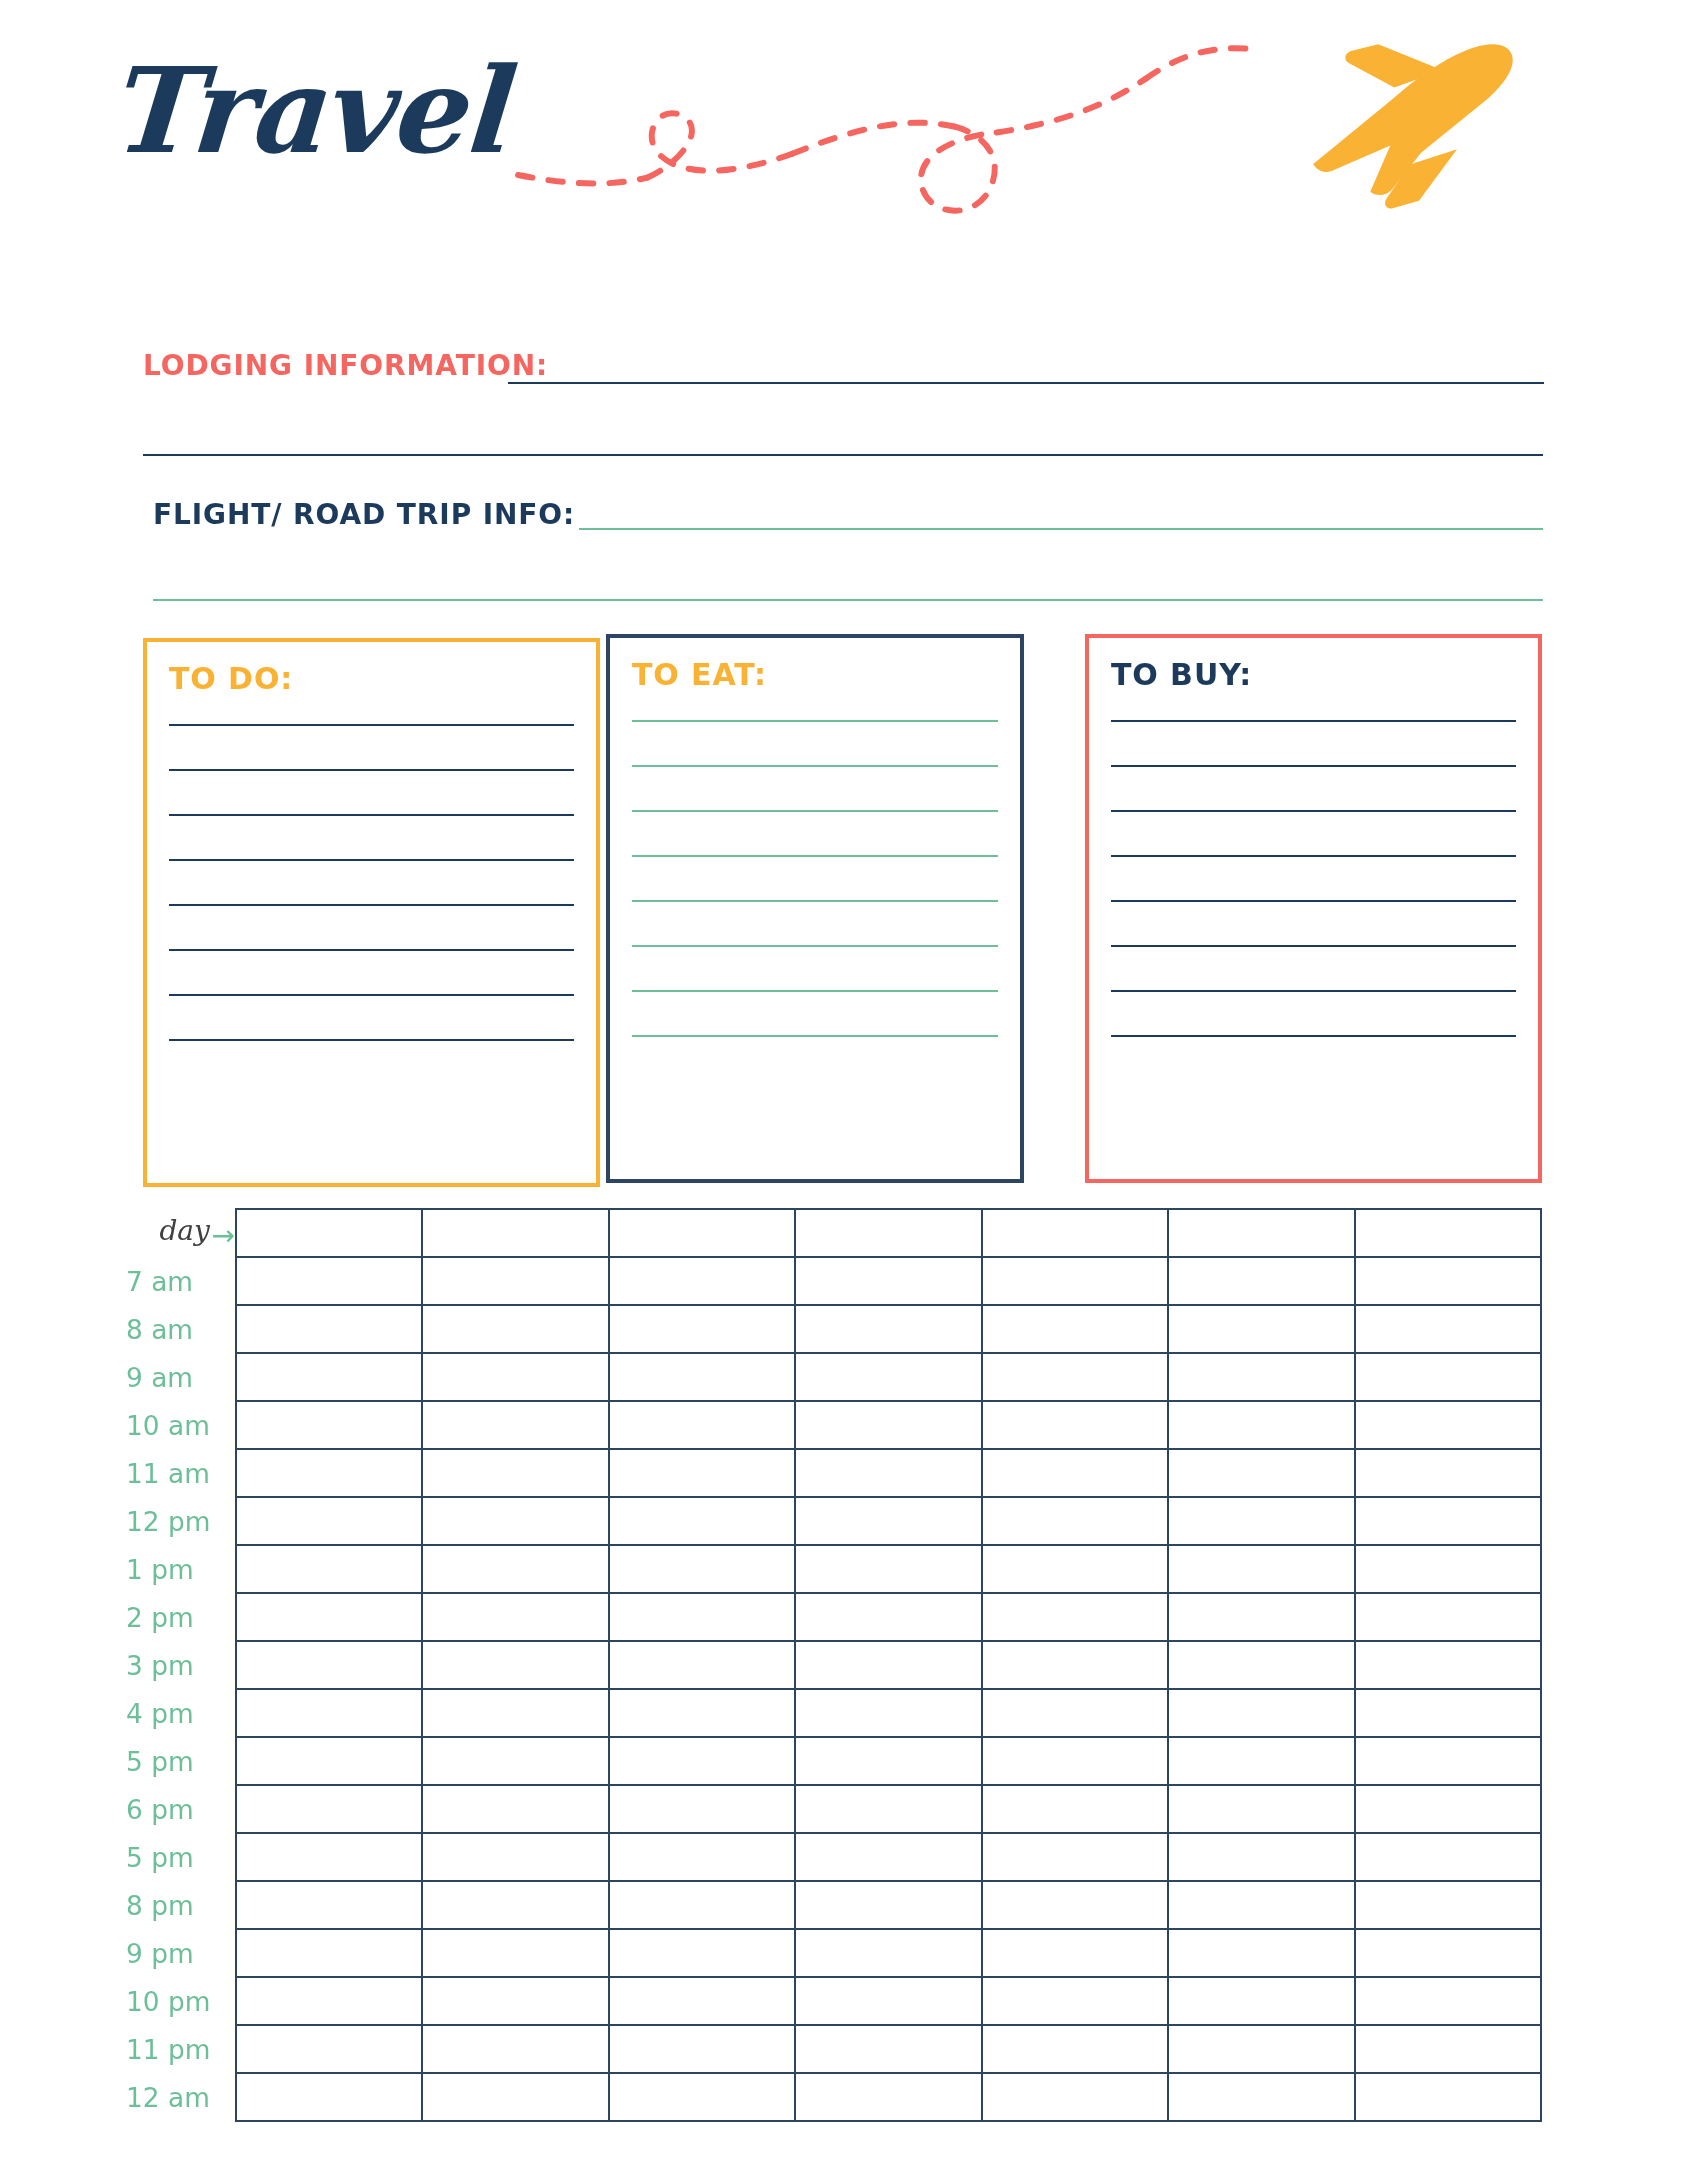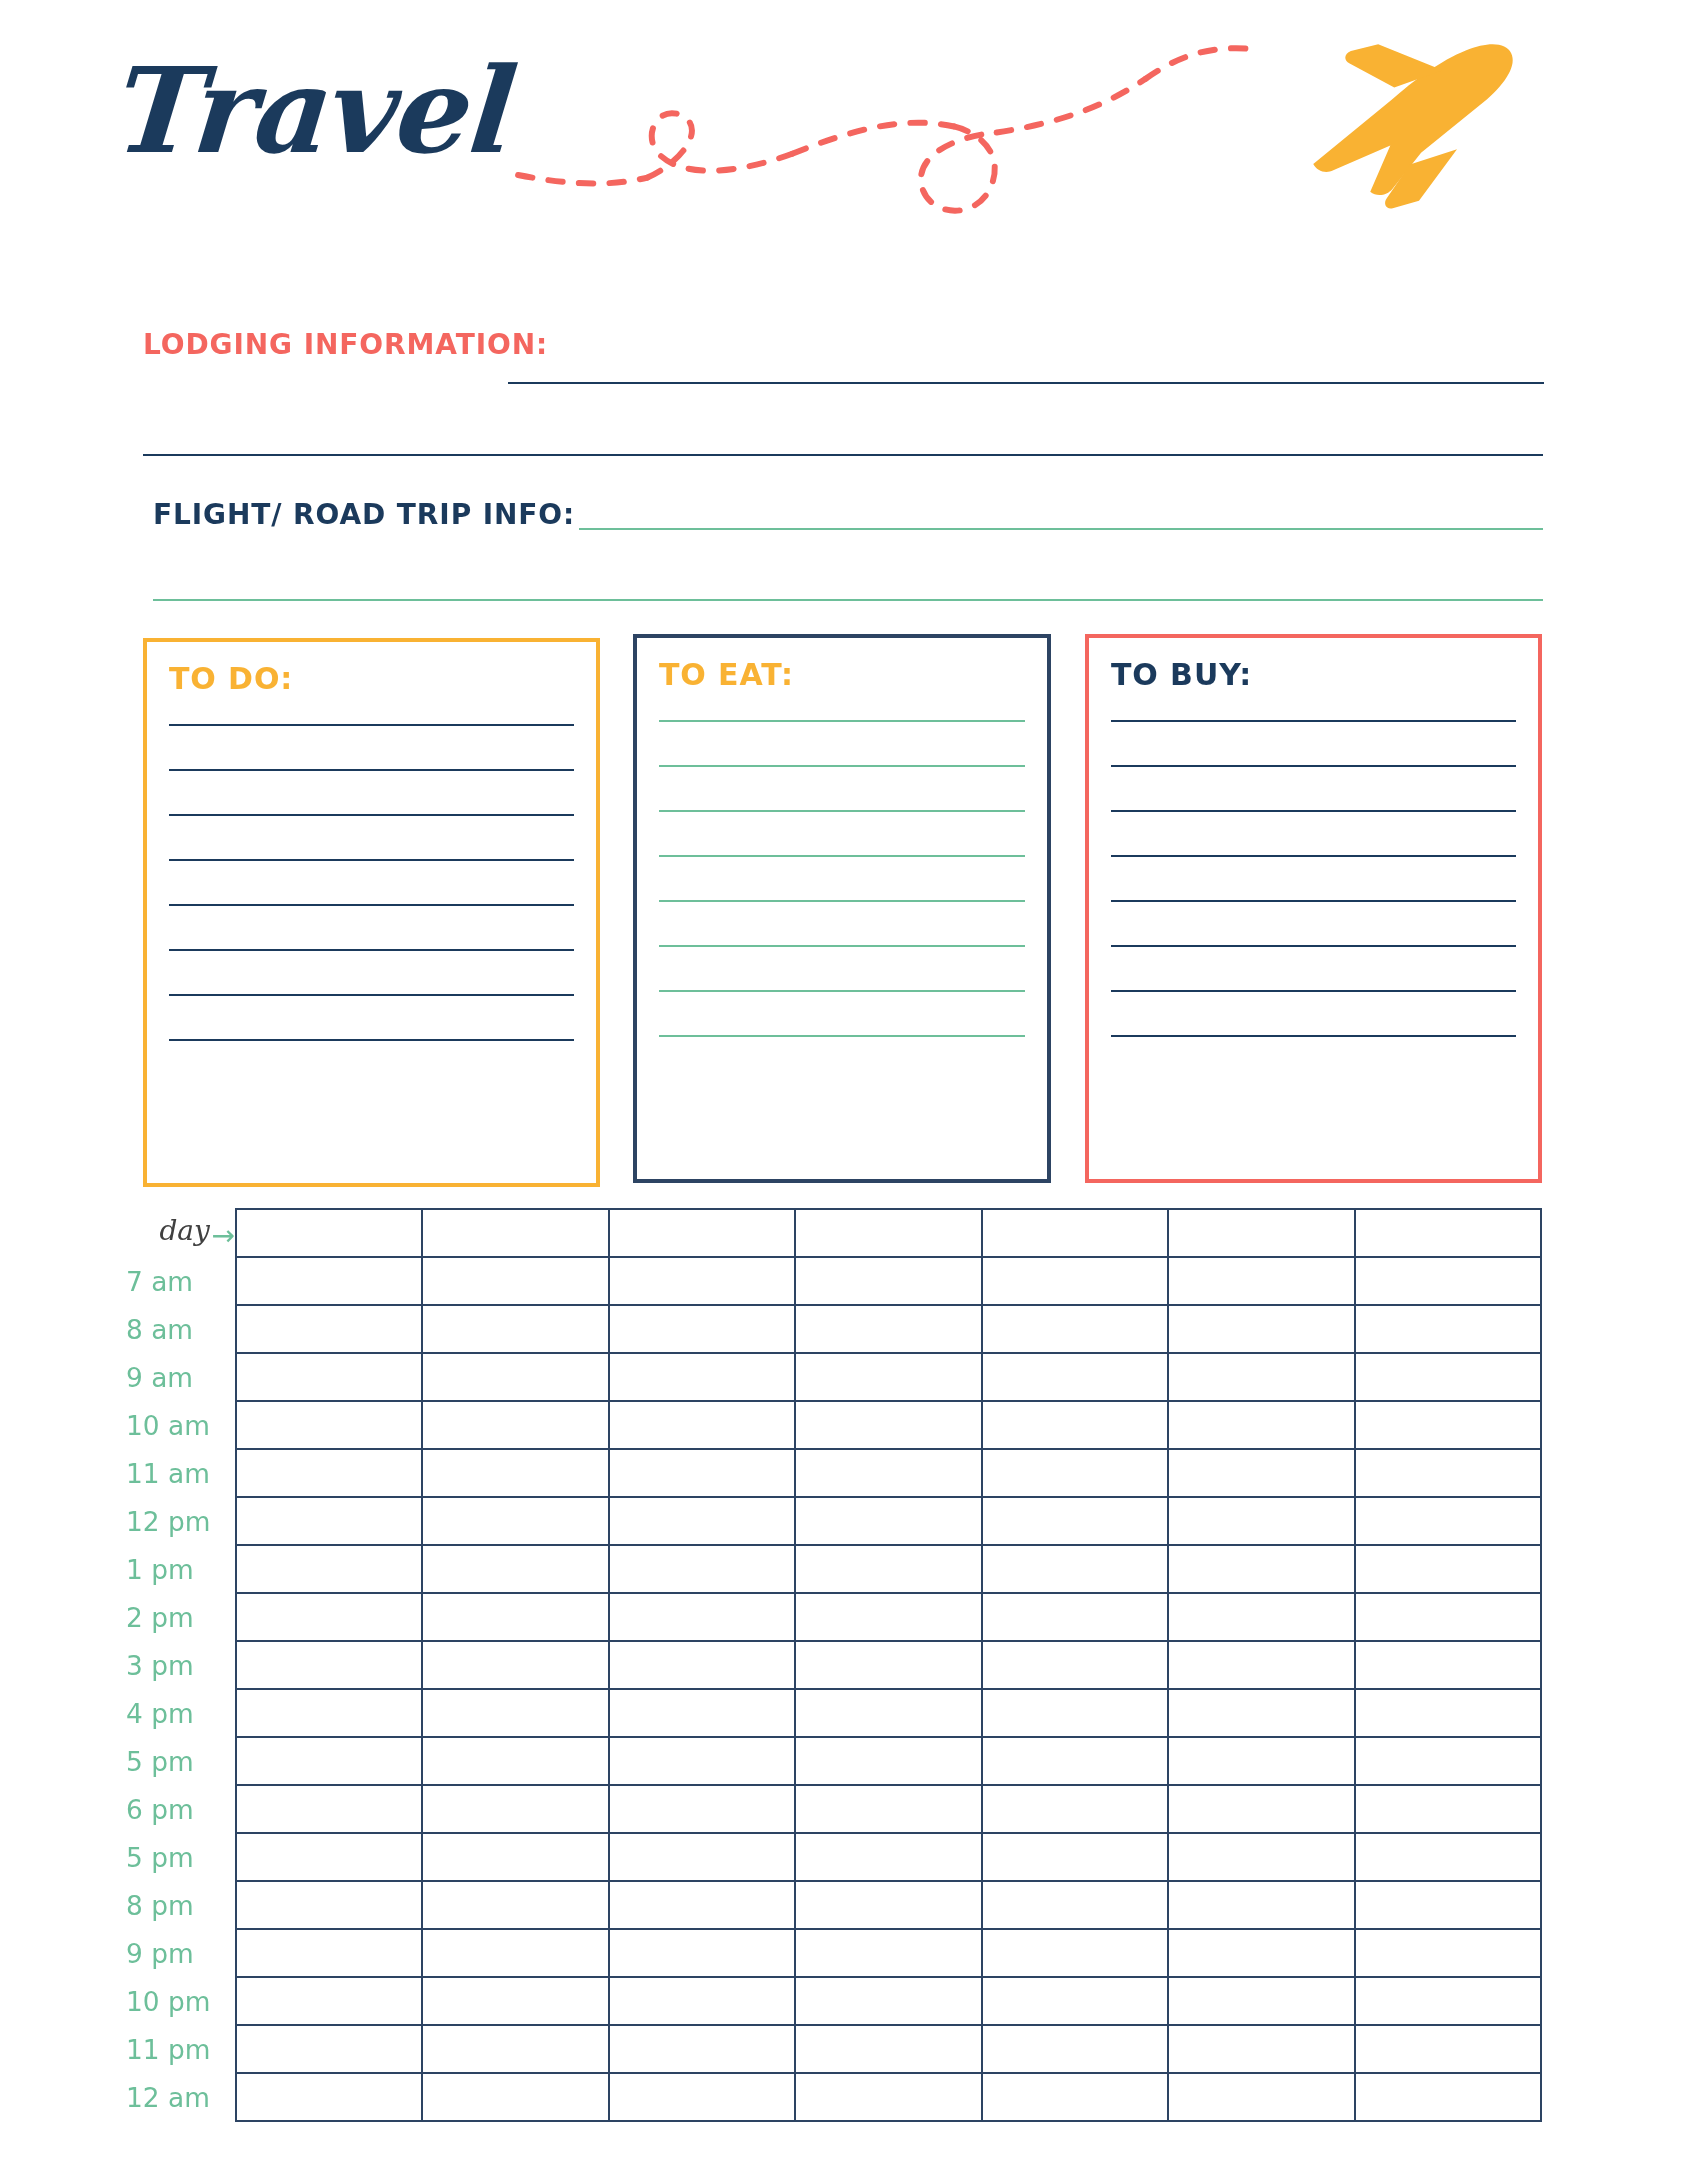--- a/index.html
+++ b/index.html
@@ -181,21 +181,21 @@
         <path d="M745 62 C 790 30, 830 22, 880 28"></path>
       </g>
       <g>
         <path d="M1060 150 L1017 183 C1009 189, 997 188, 991 180 L1027 133 L955 145 C945 147, 936 141, 934 132 L1042 81 C1070 66, 1110 50, 1140 46 C1168 42, 1188 48, 1191 62 C1194 77, 1178 93, 1150 108 L1060 150 Z" fill="#f9b233" transform="rotate(-14 1060 115)"></path>
           <path d="M1048 68 L1004 28 C998 23, 1000 15, 1009 14 L1042 14 L1108 62 Z" fill="#f9b233" transform="rotate(-14 1060 115)"></path>
           <path d="M1044 160 L1008 192 C1002 197, 1004 205, 1012 205 L1044 204 L1102 156 Z" fill="#f9b233" transform="rotate(-14 1060 115)"></path>
       </g>
     </svg>
   </div>
 
-  <div class="field-block" style="left:143px; top:328px;">
+  <div class="field-block" style="left:143px; top:349px;">
     <div class="field-label label-lodging">LODGING INFORMATION:</div>
   </div>
   <div class="rule" style="position:absolute; left:508px; top:382px; width:1036px;"></div>
   <div class="rule" style="position:absolute; left:143px; top:454px; width:1400px;"></div>
 
   <div class="field-block" style="left:153px; top:498px;text-align:center;">
     <div class="field-label label-flight">FLIGHT/ ROAD TRIP INFO:</div>
   </div>
   <div class="rule rule-green" style="position:absolute; left:579px; top:528px; width:964px;"></div>
   <div class="rule rule-green" style="position:absolute; left:153px; top:599px; width:1390px;"></div>
@@ -207,21 +207,21 @@
       <div class="box-line"></div>
       <div class="box-line"></div>
       <div class="box-line"></div>
       <div class="box-line"></div>
       <div class="box-line"></div>
       <div class="box-line"></div>
       <div class="box-line"></div>
     </div>
   </div>
 
-  <div class="box box-toeat" style="left:633px; top:634px; width:418px; height:549px;padding-left:39px;">
+  <div class="box box-toeat" style="left:606px; top:634px; width:418px; height:549px;padding-left:39px;">
     <div class="box-title">TO EAT:</div>
     <div class="box-lines">
       <div class="box-line"></div>
       <div class="box-line"></div>
       <div class="box-line"></div>
       <div class="box-line"></div>
       <div class="box-line"></div>
       <div class="box-line"></div>
       <div class="box-line"></div>
       <div class="box-line"></div>

